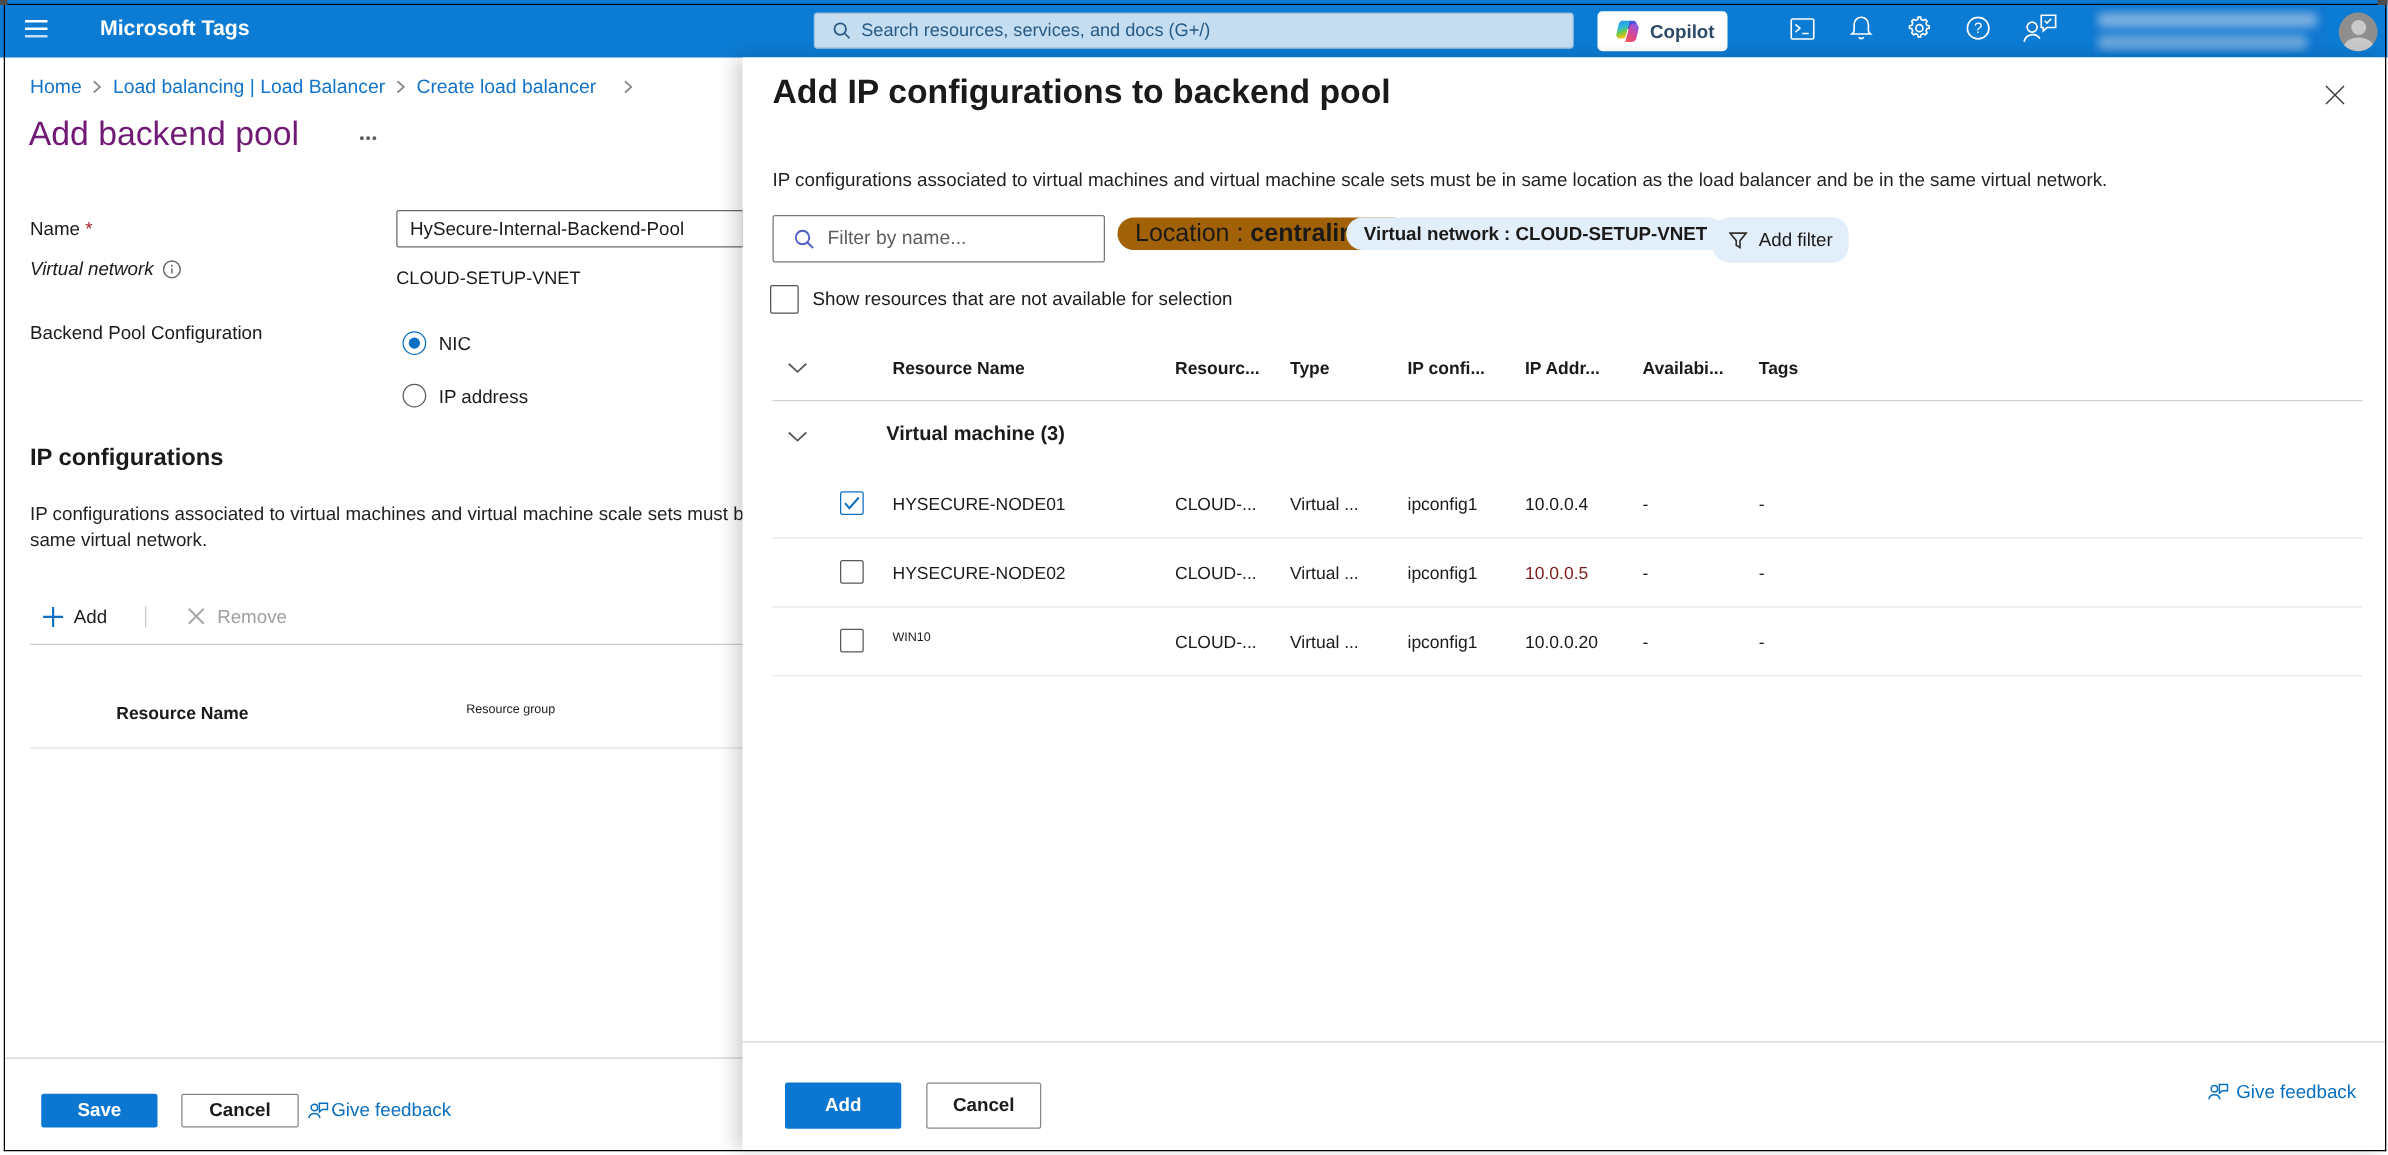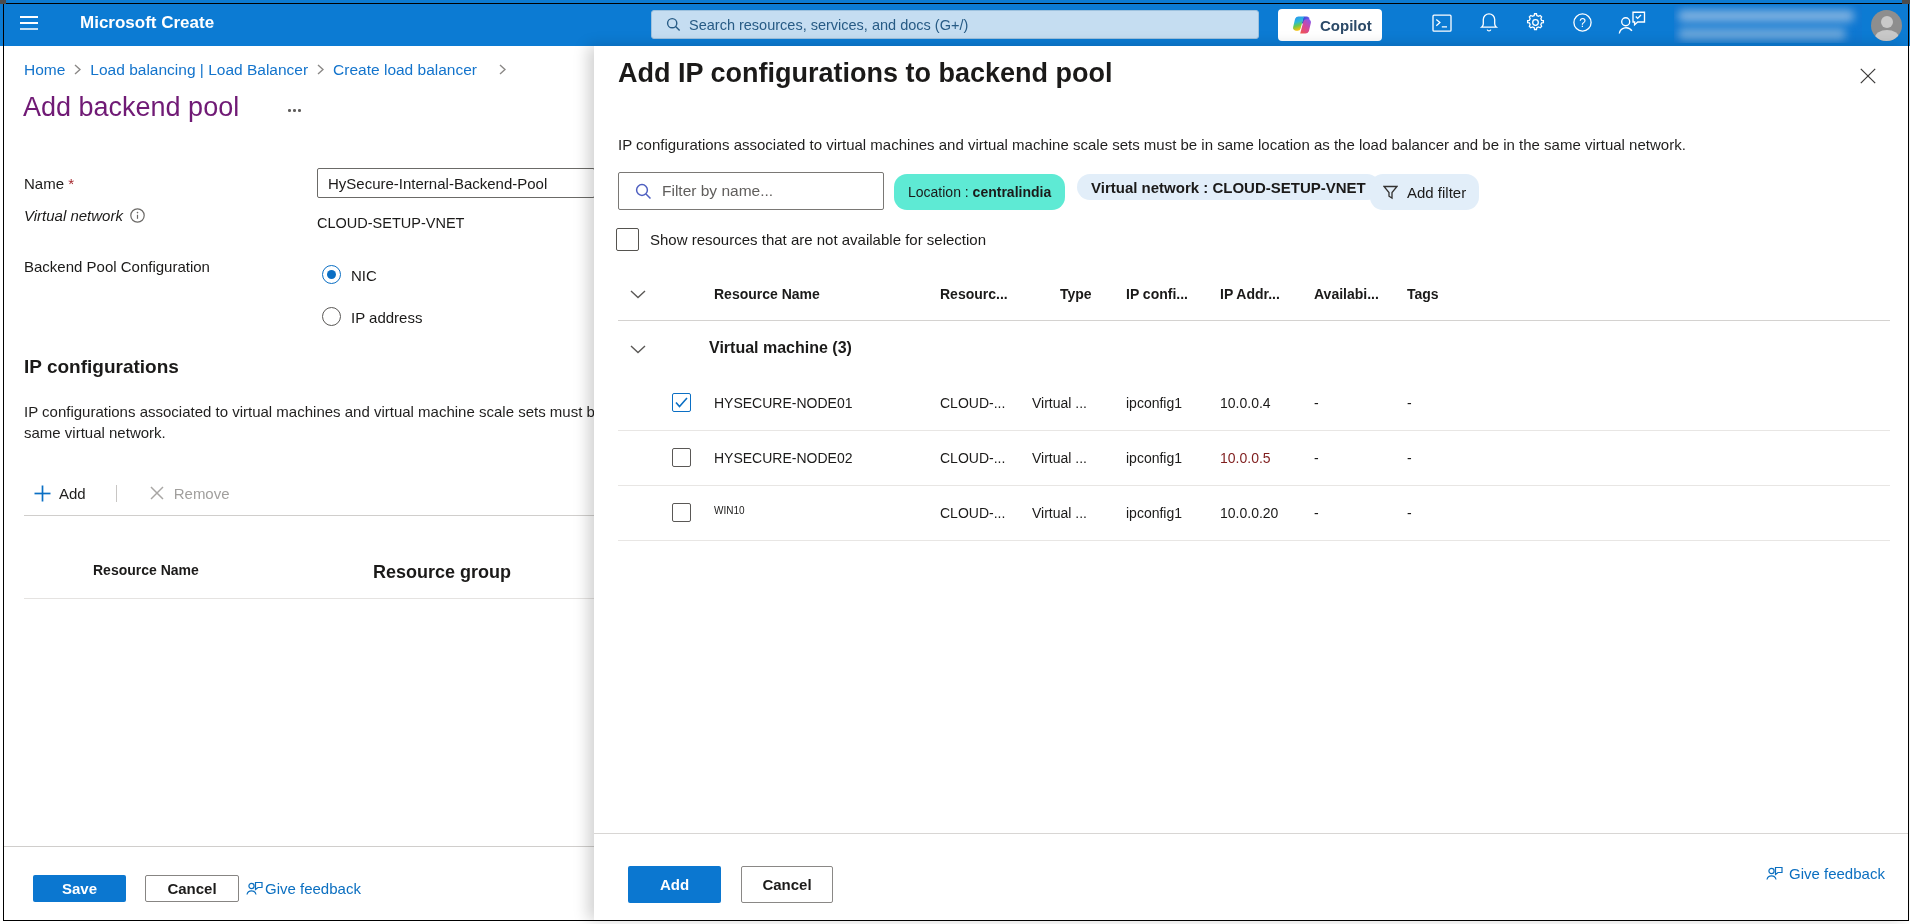--- a/index.html
+++ b/index.html
@@ -10,21 +10,21 @@
 </style>
 </head>
 <body>
 
 <div class="abs" style="left:0;top:0;width:1910px;height:46px;background:#0c7bd3;"></div>
 <div class="abs" id="hamburger" style="left:20px;top:16px;">
   <div style="width:18px;height:2px;background:#fff;"></div>
   <div style="width:18px;height:2px;background:#fff;margin-top:4px;"></div>
   <div style="width:18px;height:2px;background:#fff;opacity:.75;margin-top:4px;"></div>
 </div>
-<div class="abs" style="left:80px;top:13px;color:#fff;font-size:17px;font-weight:bold;">Microsoft Create</div>
+<div class="abs" style="left:80px;top:13px;color:#fff;font-size:17px;font-weight:bold;">Microsoft Tags</div>
 
 <div class="abs row" style="left:651px;top:10px;width:608px;height:29px;background:#c5ddf1;border:1px solid #9dc1de;border-radius:3px;">
   <svg style="margin-left:14px;" width="15" height="15" viewBox="0 0 15 15" fill="none" stroke="#275b85" stroke-width="1.4">
     <circle cx="6.2" cy="6.2" r="4.6"></circle>
       <line x1="9.6" y1="9.6" x2="13.6" y2="13.6"></line>
   </svg>
   <span style="margin-left:8px;font-size:14.5px;color:#275b85;">Search resources, services, and docs (G+/)</span>
 </div>
 
 <div class="abs row" style="left:1278px;top:9px;width:104px;height:32px;background:#fff;border-radius:4px;">
@@ -154,21 +154,21 @@
   <div style="width:1px;height:17px;background:#c8c6c4;margin-left:30px;"></div>
   <svg style="margin-left:33px;" width="14" height="14" viewBox="0 0 14 14" stroke="#a8a6a4" stroke-width="1.5">
       <line x1="1" y1="1" x2="13" y2="13"></line>
       <line x1="13" y1="1" x2="1" y2="13"></line>
     </svg>
   <span style="margin-left:10px;font-size:15px;color:#a19f9d;">Remove</span>
 </div>
 <div class="abs" style="left:24px;top:515px;width:571px;height:1px;background:#d0cecc;"></div>
 
 <div class="abs" style="left:93px;top:562px;font-size:14px;font-weight:bold;color:#1b1a19;">Resource Name</div>
-<div class="abs" style="left:373px;top:562px;font-size:18px;font-weight:bold;color:#1b1a19;">Resource group</div>
+<div class="abs" style="left:373px;top:562px;font-size:10px;font-weight:normal;color:#1b1a19;">Resource group</div>
 <div class="abs" style="left:24px;top:598px;width:571px;height:1px;background:#e5e3e1;"></div>
 
 <div class="abs" style="left:4px;top:846px;width:591px;height:1px;background:#d0cecc;"></div>
 <div class="abs row" style="left:33px;top:875px;width:93px;height:27px;background:#0b77d0;border-radius:2px;justify-content:center;">
   <span style="font-size:15px;font-weight:bold;color:#fff;">Save</span>
 </div>
 <div class="abs row" style="left:145px;top:875px;width:94px;height:27px;background:#fff;border:1px solid #878583;border-radius:2px;justify-content:center;">
   <span style="font-size:15px;font-weight:600;color:#1c1b1a;">Cancel</span>
 </div>
 <div class="abs row" style="left:246px;top:880px;height:17px;">
@@ -191,38 +191,38 @@
 <div class="abs" style="left:618px;top:136px;font-size:15px;color:#201f1e;white-space:nowrap;">IP configurations associated to virtual machines and virtual machine scale sets must be in same location as the load balancer and be in the same virtual network.</div>
 
 <div class="abs row" style="left:618px;top:172px;width:266px;height:38px;border:1px solid #7a7875;border-radius:2px;background:#fff;">
   <svg style="margin-left:16px;" width="17" height="17" viewBox="0 0 17 17" fill="none" stroke="#4e5fc0" stroke-width="1.5">
     <circle cx="7" cy="7" r="5.4"></circle>
       <line x1="11" y1="11" x2="15.5" y2="15.5"></line>
   </svg>
   <span style="margin-left:10px;font-size:15.5px;color:#605e5c;">Filter by name...</span>
 </div>
 
-<div class="abs row" style="left:894px;top:174px;height:36px;padding:0 14px;background:#5eead4;border-radius:13px;font-size:14px;color:#1b1a19;">Location&nbsp;: <b>&nbsp;centralindia</b></div>
+<div class="abs row" style="left:894px;top:174px;height:26px;padding:0 14px;background:#a16207;border-radius:13px;font-size:20px;color:#1b1a19;">Location&nbsp;: <b>&nbsp;centralindia</b></div>
 <div class="abs row" style="left:1077px;top:174px;height:26px;padding:0 14px;background:#e2eef9;border-radius:13px;font-size:15px;color:#1b1a19;font-weight:bold;">Virtual network&nbsp;: <b>&nbsp;CLOUD-SETUP-VNET</b></div>
 <div class="abs row" style="left:1370px;top:174px;height:36px;padding:0 13px;background:#e2eef9;border-radius:13px;font-size:15px;color:#1b1a19;">
   <svg width="15" height="15" viewBox="0 0 15 15" fill="none" stroke="#323130" stroke-width="1.3">
       <path d="M1 1.5 h13 l-5 6 v5.5 l-3 -1.8 v-3.7 z"></path>
     </svg>
   <span style="margin-left:9px;">Add filter</span>
 </div>
 
 <div class="abs" style="left:616px;top:228px;width:23px;height:23px;border:1px solid #55534f;border-radius:2px;background:#fff;"></div>
 <div class="abs" style="left:650px;top:231px;font-size:15px;color:#1b1a19;">Show resources that are not available for selection</div>
 
 <svg class="abs" style="left:630px;top:290px;" width="16" height="9" viewBox="0 0 16 9" fill="none" stroke="#5a5856" stroke-width="1.4">
     <path d="M1 1 l7 6.5 L15 1"></path>
   </svg>
 <div class="abs" style="left:714px;top:286px;font-size:14px;font-weight:bold;color:#1b1a19;">Resource Name</div>
 <div class="abs" style="left:940px;top:286px;font-size:14px;font-weight:bold;color:#1b1a19;">Resourc...</div>
-<div class="abs" style="left:1032px;top:286px;font-size:14px;font-weight:bold;color:#1b1a19;margin-left:28px;">Type</div>
+<div class="abs" style="left:1032px;top:286px;font-size:14px;font-weight:bold;color:#1b1a19;">Type</div>
 <div class="abs" style="left:1126px;top:286px;font-size:14px;font-weight:bold;color:#1b1a19;">IP confi...</div>
 <div class="abs" style="left:1220px;top:286px;font-size:14px;font-weight:bold;color:#1b1a19;">IP Addr...</div>
 <div class="abs" style="left:1314px;top:286px;font-size:14px;font-weight:bold;color:#1b1a19;">Availabi...</div>
 <div class="abs" style="left:1407px;top:286px;font-size:14px;font-weight:bold;color:#1b1a19;">Tags</div>
 <div class="abs" style="left:618px;top:320px;width:1272px;height:1px;background:#d4d2d0;"></div>
 
 <svg class="abs" style="left:630px;top:345px;" width="16" height="9" viewBox="0 0 16 9" fill="none" stroke="#5a5856" stroke-width="1.4">
     <path d="M1 1 l7 6.5 L15 1"></path>
   </svg>
 <div class="abs" style="left:709px;top:339px;font-size:16px;font-weight:bold;color:#1b1a19;">Virtual machine (3)</div>

